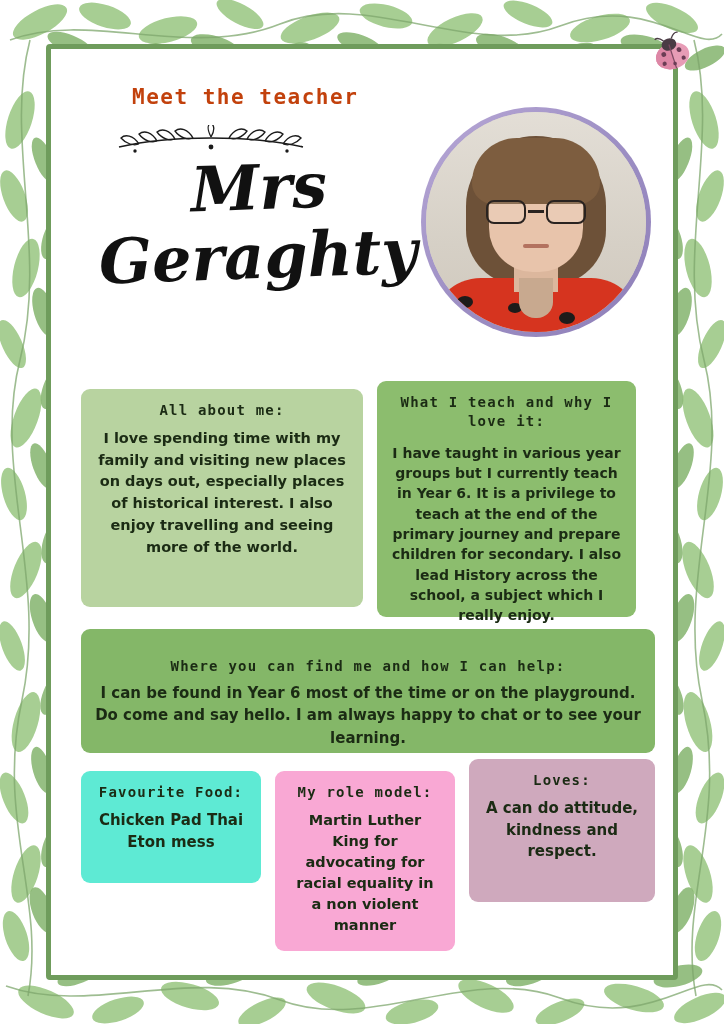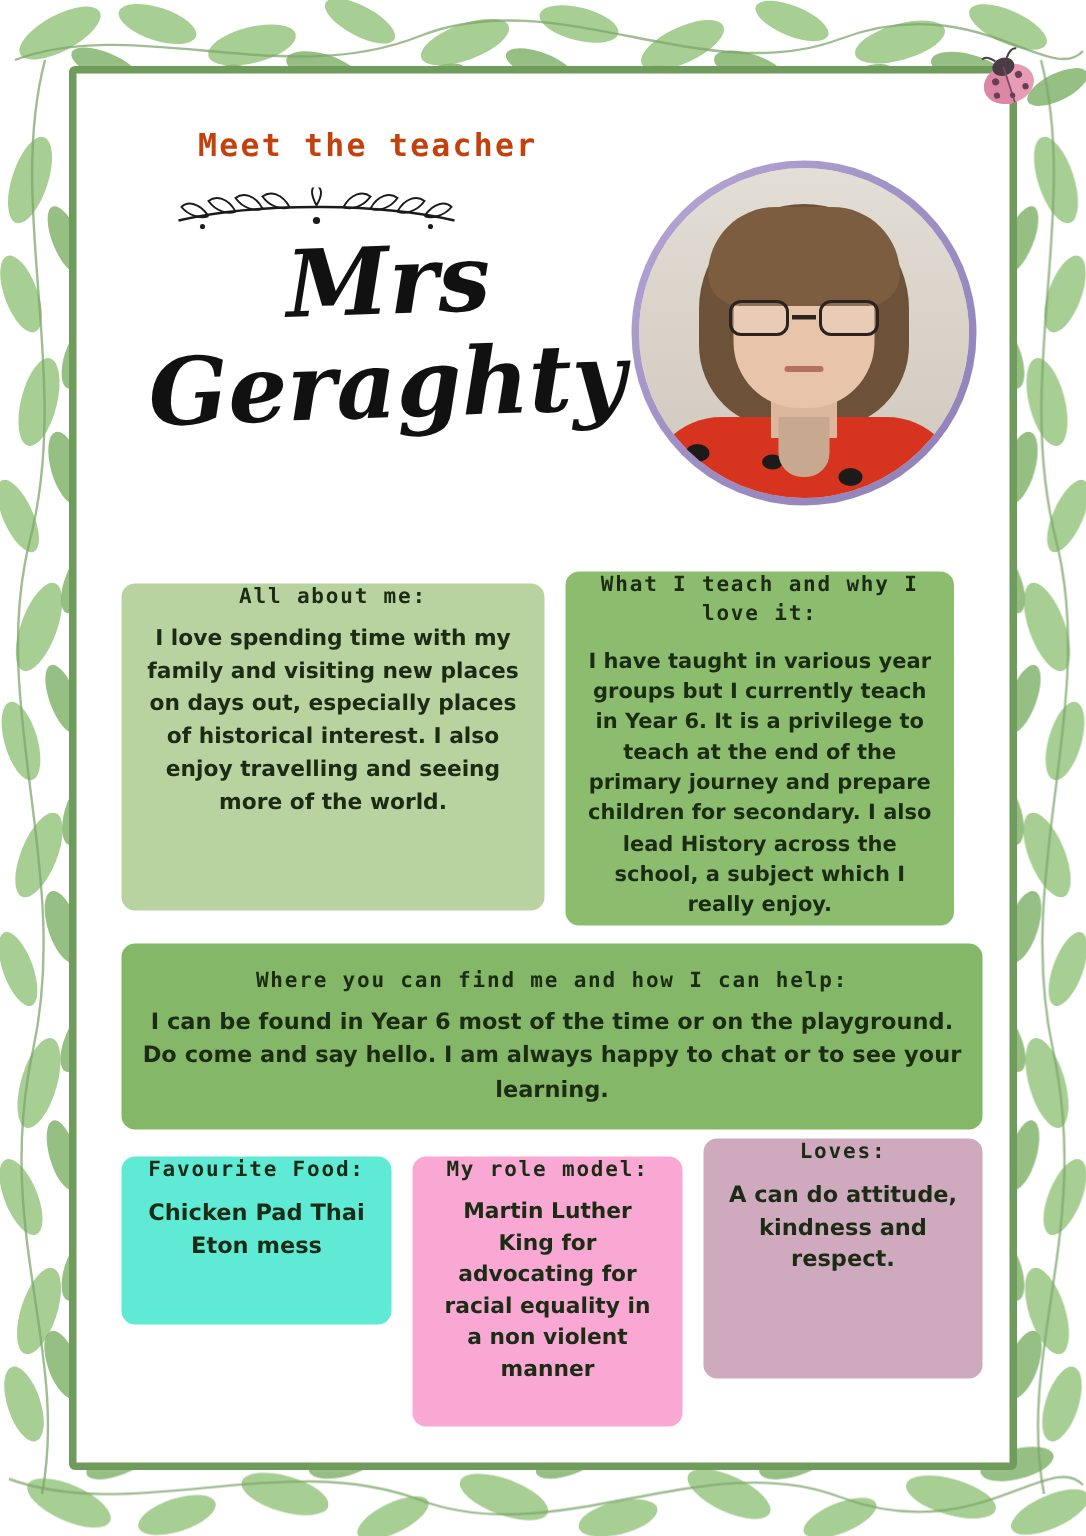--- a/index.html
+++ b/index.html
@@ -251,21 +251,21 @@
     top: 30px;
     width: 56px;
     height: 48px;
   }
 
   
   .box {
     position: absolute;
     box-sizing: border-box;
     border-radius: 9px;
-    padding: 0 14px;
+    padding: 12px 14px;
     color: #1b2b14;
     font-family: "DejaVu Sans", sans-serif;
     text-align: center;
   }
   .box .box-title {
     font-family: "DejaVu Sans Mono", monospace;
     font-size: 14px;
     letter-spacing: 1.2px;
     font-weight: 600;
     margin: 0 0 8px 0;
@@ -316,21 +316,21 @@
     left: 224px;
     top: 722px;
     width: 180px;
     height: 180px;
     background: #f9a8d4;
   }
   .box-loves {
     left: 418px;
     top: 710px;
     width: 186px;
-    height: 160px;
+    height: 143px;
     background: #cfa9bd;
   }
   .box-food .box-body,
   .box-role .box-body,
   .box-loves .box-body {
     font-size: 15px;
     line-height: 1.45;
   }
   .box-role .box-body { font-size: 14.5px; }
 </style>

